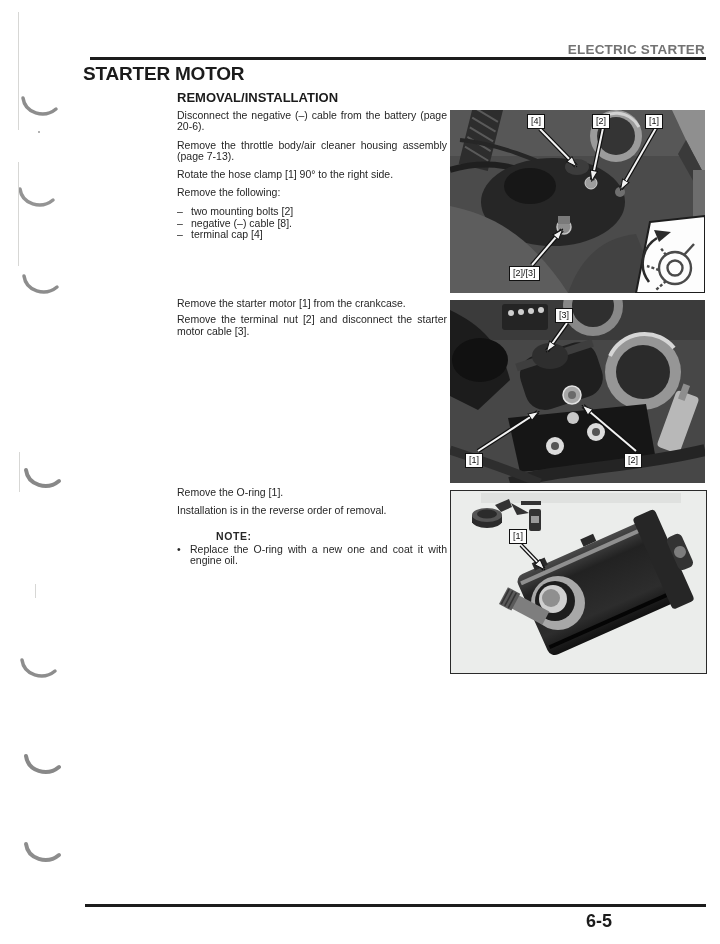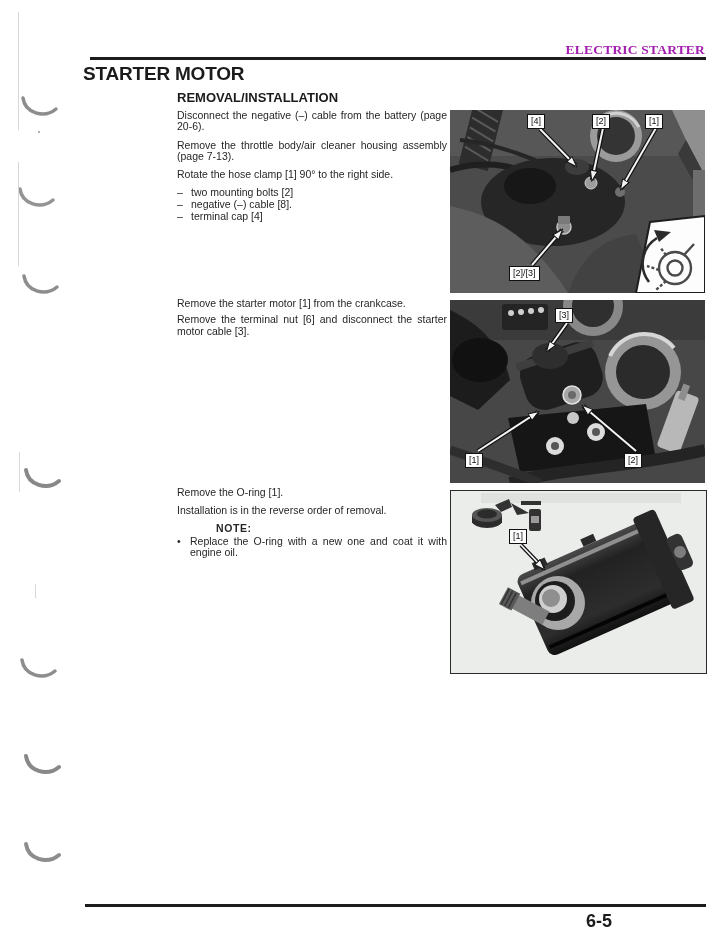--- a/index.html
+++ b/index.html
@@ -7,21 +7,21 @@
     width:720px;height:944px;position:relative;background:#ffffff;
     font-family:"Liberation Sans",sans-serif;color:#222;overflow:hidden;
   }
   
   .bind-mark{position:absolute;pointer-events:none;}
   .faint-vline{position:absolute;width:1px;background:#d7d7d5;}
   .speck{position:absolute;width:2px;height:2px;background:#9a9a9a;border-radius:50%;}
   
   .header-title{
     position:absolute;top:42px;right:15px;width:400px;text-align:right;
-    font-size:13.5px;font-weight:bold;letter-spacing:.2px;color:#a21caf;font-family:Liberation Serif, serif;
+    font-size:13.5px;font-weight:bold;letter-spacing:.2px;color:#737373;
   }
   .rule-top{position:absolute;left:90px;top:57px;width:616px;height:3px;background:#1c1c1c;}
   .rule-bottom{position:absolute;left:85px;top:904px;width:621px;height:3px;background:#1c1c1c;}
   .page-number{
     position:absolute;top:911px;right:14px;width:120px;
     font-size:18px;font-weight:bold;color:#1b1b1b;
   }
   
   .section-title{
     position:absolute;left:83px;top:63px;font-size:19px;font-weight:bold;
@@ -92,42 +92,43 @@
 
 <div class="header-title">ELECTRIC STARTER</div>
 <div class="rule-top"></div>
 <div class="section-title">STARTER MOTOR</div>
 <div class="subsection-title">REMOVAL/INSTALLATION</div>
 
 <div class="textblock" style="top:110px">
   <p>Disconnect the negative (–) cable from the battery (page 20-6).</p>
   <p>Remove the throttle body/air cleaner housing assembly (page 7-13).</p>
   <p class="no-just">Rotate the hose clamp [1] 90° to the right side.</p>
+  <p class="no-just">Remove the following:</p>
   <div class="li-row">
     <span class="dash">–</span>
     <span>two mounting bolts [2]</span>
   </div>
   <div class="li-row">
     <span class="dash">–</span>
     <span>negative (–) cable [8].</span>
   </div>
   <div class="li-row">
     <span class="dash">–</span>
     <span>terminal cap [4]</span>
   </div>
 </div>
 
 <div class="textblock" style="top:298px">
   <p class="no-just" style="margin-bottom:5px">Remove the starter motor [1] from the crankcase.</p>
-  <p>Remove the terminal nut [6] and disconnect the starter motor cable [3].</p>
+  <p>Remove the terminal nut [2] and disconnect the starter motor cable [3].</p>
 </div>
 
 <div class="textblock" style="top:487px">
   <p class="no-just">Remove the O-ring [1].</p>
-  <p class="no-just" style="margin-bottom:6px">Installation is in the reverse order of removal.</p>
+  <p class="no-just" style="margin-bottom:14px">Installation is in the reverse order of removal.</p>
   <div class="note-label">NOTE:</div>
   <div class="note-row">
     <span class="bullet">•</span>
     <span class="note-text">Replace the O-ring with a new one and coat it with engine oil.</span>
   </div>
 </div>
 
 <div class="photo" id="photo1">
   <svg width="255" height="183" viewBox="0 0 255 183">
     <rect width="255" height="183" fill="#4b4b4b"></rect>

